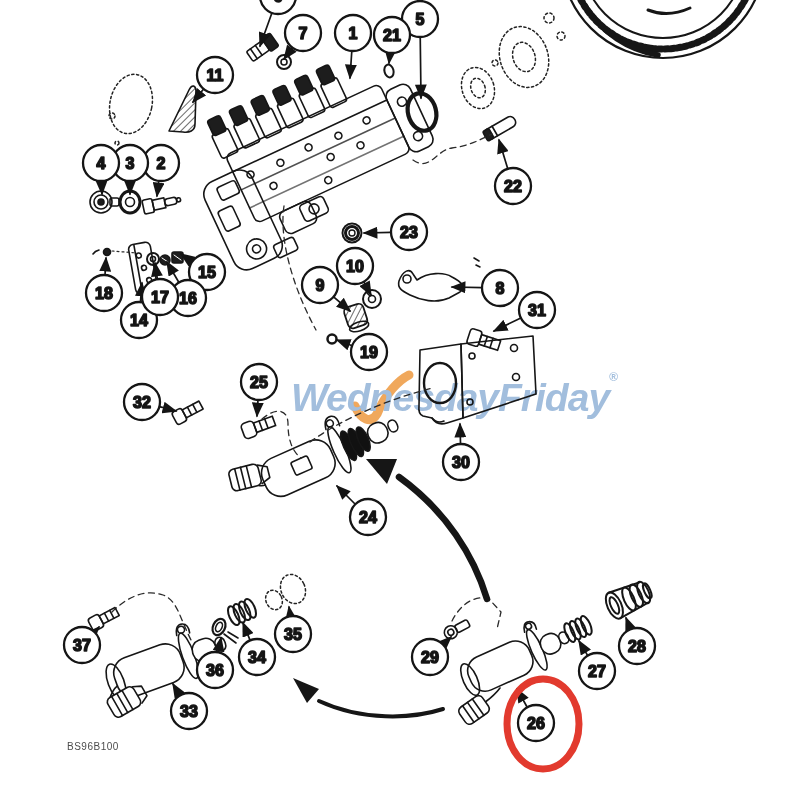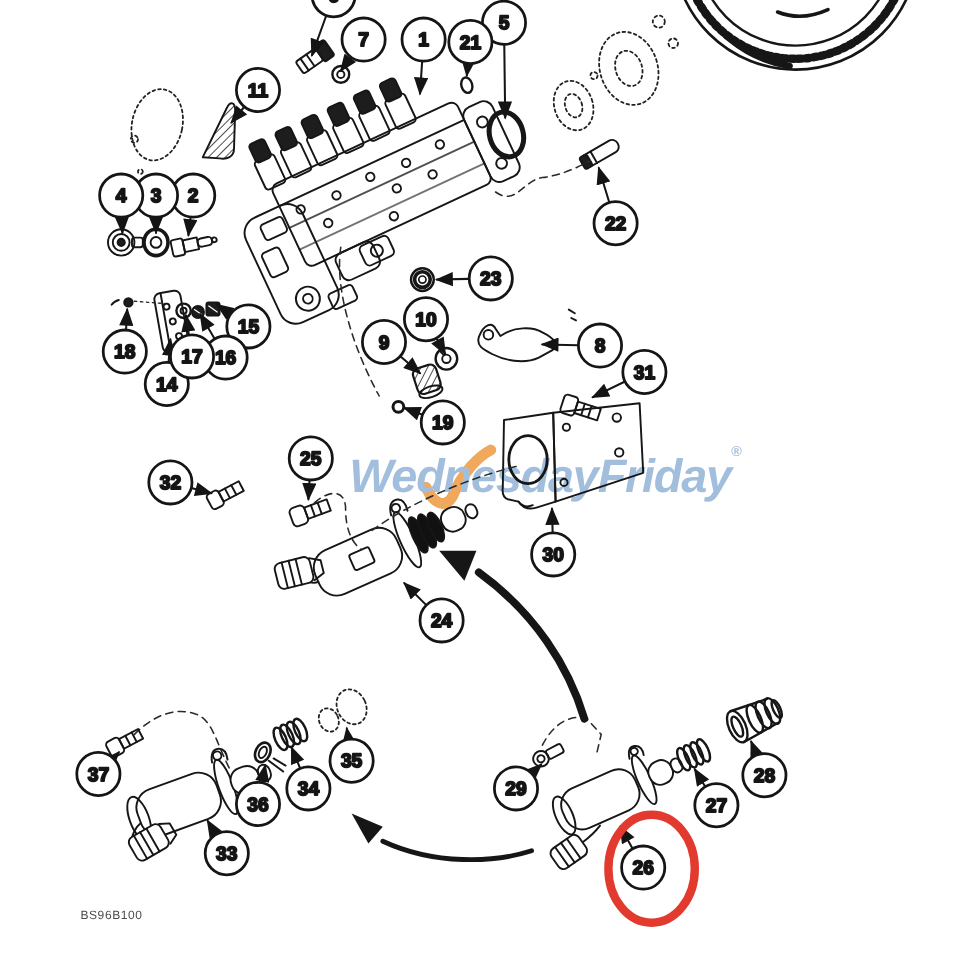--- a/index.html
+++ b/index.html
@@ -4,21 +4,21 @@
 <style>
   html,body{margin:0;padding:0;background:#fff}
   .canvas{position:relative;width:800px;height:800px;background:#ffffff;overflow:hidden;
           font-family:"Liberation Sans",sans-serif}
   .watermark{position:absolute;left:291px;top:378px;z-index:0;font-style:italic;font-weight:800;
              font-size:39px;letter-spacing:-1px;white-space:nowrap;line-height:1}
   .watermark .wm-text{position:relative;z-index:2}
   .watermark sup{font-size:12px;position:relative;top:-16px;z-index:2}
   .wm-swoosh{position:absolute;left:54px;top:-10px;z-index:1}
   svg.art{position:absolute;left:0;top:0;z-index:1}
-  .footer-code{position:absolute;left:67px;top:758px;z-index:2;font-size:10px;color:#4c4c4c;
+  .footer-code{position:absolute;left:67px;top:741px;z-index:2;font-size:10px;color:#4c4c4c;
                letter-spacing:.5px}
   .co-circle{fill:#ffffff;stroke:#151515;stroke-width:2.3}
   .co-line{stroke:#151515;stroke-width:1.7}
   .co-txt{font-family:"Liberation Sans",sans-serif;font-size:16px;font-weight:700;fill:#111;
           text-anchor:middle}
   .lead{stroke:#2a2a2a;stroke-width:1.3;fill:none;stroke-dasharray:6 4.5}
   .lead-dot{stroke:#2a2a2a;stroke-width:1.2;fill:none;stroke-dasharray:2 3}
   .dotted{stroke:#222;stroke-width:1.5;fill:none;stroke-dasharray:2.2 2.6}
 </style>
 </head>

